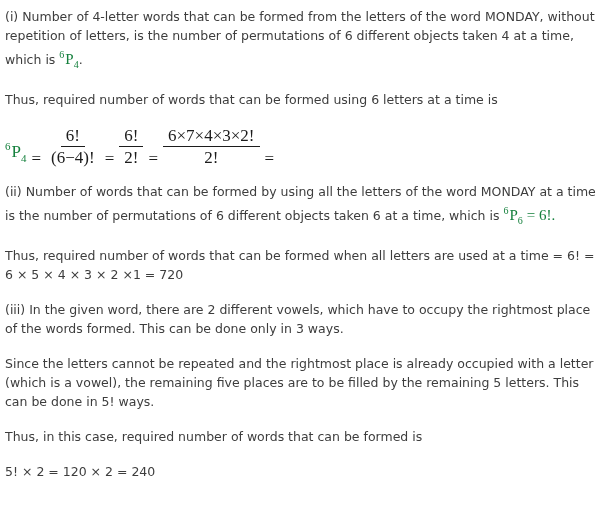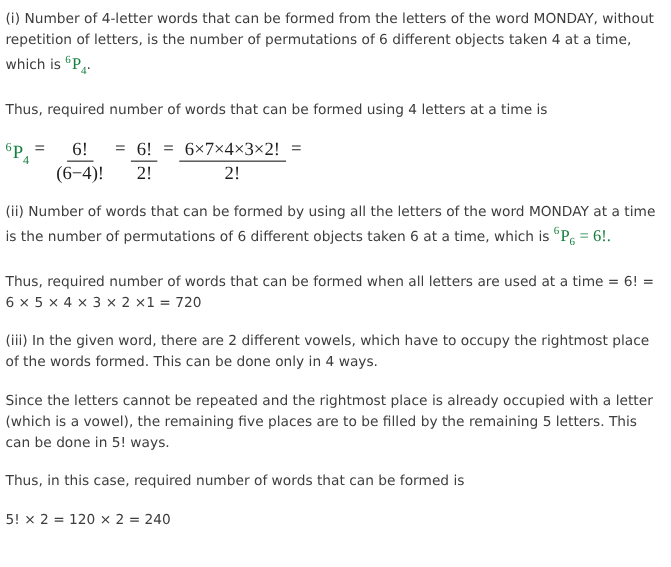--- a/index.html
+++ b/index.html
@@ -39,21 +39,21 @@
   .math .msub {
     font-size: 10px;
     vertical-align: -4px;
   }
   .math .mtail {
     margin-left: 4px;
   }
   
   .formula {
     display: flex;
-    align-items: flex-start;
+    align-items: flex-end;
     margin: 2px 0 14px 0;
     font-family: "Liberation Serif", "DejaVu Serif", serif;
     font-size: 17px;
     color: #1c1c1c;
   }
   .formula .math {
     font-size: 17px;
   }
   .formula .math .msup {
     font-size: 11px;
@@ -86,21 +86,21 @@
 
 <div class="page">
 
 
   <p class="para">
     <span>(i) Number of 4-letter words that can be formed from the letters of the word MONDAY, without repetition of letters, is the number of permutations of 6 different objects taken 4 at a time, which is</span>
     <span class="math"><sup class="msup">6</sup><span>P</span><sub class="msub">4</sub></span><span>.</span>
   </p>
 
   <p class="para">
-    <span>Thus, required number of words that can be formed using 4 letters at a time is</span>
+    <span>Thus, required number of words that can be formed using 6 letters at a time is</span>
   </p>
 
   <div class="formula">
     <span class="math"><sup class="msup">6</sup><span>P</span><sub class="msub">4</sub></span>
     <span class="op">=</span>
     <span class="frac">
       <span class="num">6!</span>
       <span class="den">(6−4)!</span>
     </span>
     <span class="op">=</span>
@@ -119,21 +119,21 @@
   <p class="para">
     <span>(ii) Number of words that can be formed by using all the letters of the word MONDAY at a time is the number of permutations of 6 different objects taken 6 at a time, which is</span>
     <span class="math"><sup class="msup">6</sup><span>P</span><sub class="msub">6</sub><span class="mtail">= 6!.</span></span>
   </p>
 
   <p class="para">
     <span>Thus, required number of words that can be formed when all letters are used at a time = 6! = 6 × 5 × 4 × 3 × 2 ×1 = 720</span>
   </p>
 
   <p class="para">
-    <span>(iii) In the given word, there are 2 different vowels, which have to occupy the rightmost place of the words formed. This can be done only in 4 ways.</span>
+    <span>(iii) In the given word, there are 2 different vowels, which have to occupy the rightmost place of the words formed. This can be done only in 3 ways.</span>
   </p>
 
   <p class="para">
     <span>Since the letters cannot be repeated and the rightmost place is already occupied with a letter (which is a vowel), the remaining five places are to be filled by the remaining 5 letters. This can be done in 5! ways.</span>
   </p>
 
   <p class="para">
     <span>Thus, in this case, required number of words that can be formed is</span>
   </p>
 

